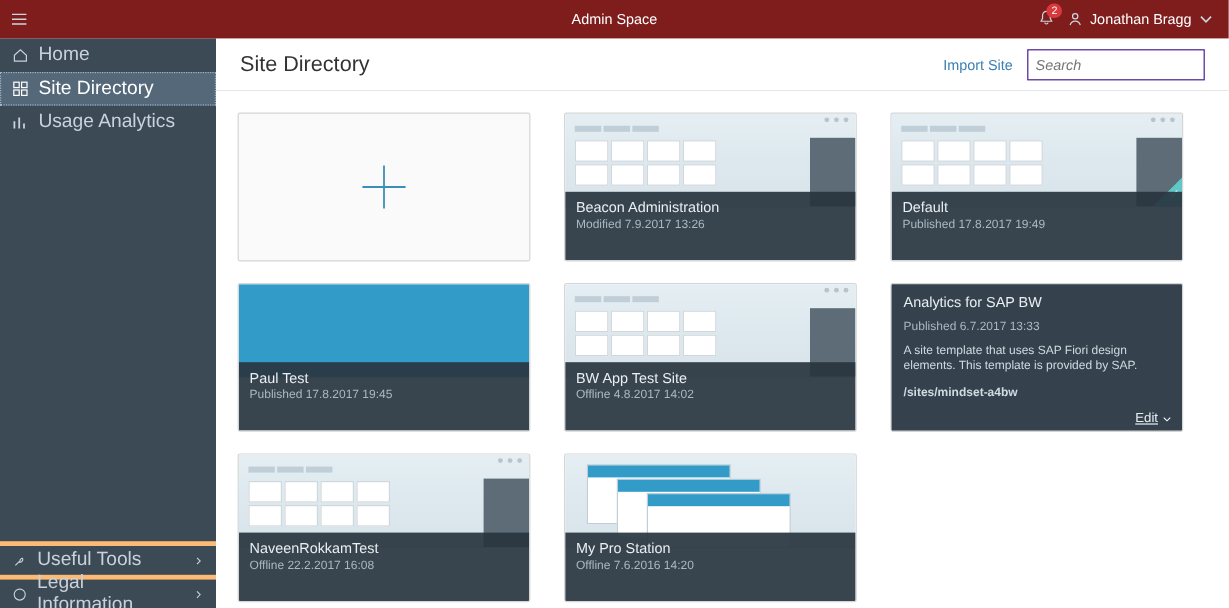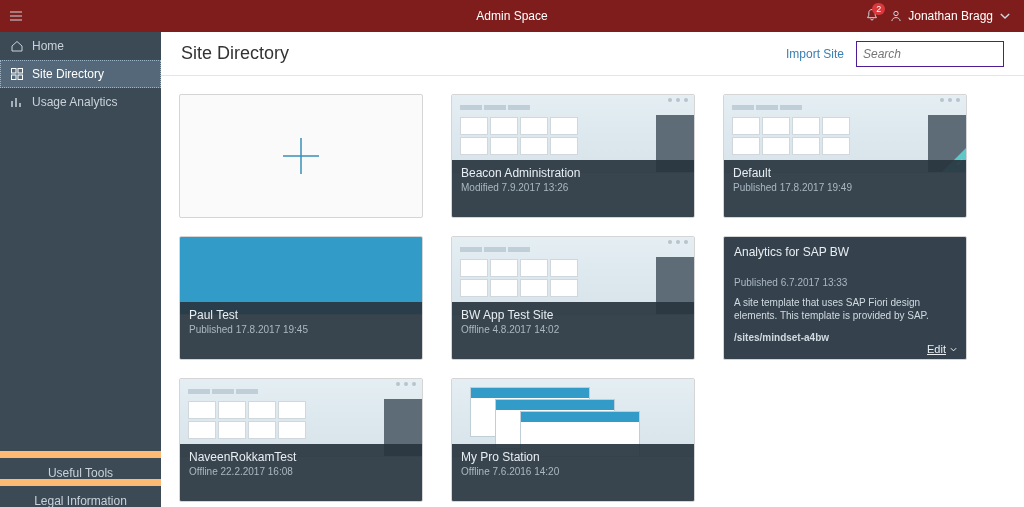--- a/index.html
+++ b/index.html
@@ -11,26 +11,26 @@
 .topbar-title { position:absolute; left:50%; transform:translateX(-50%); }
 .topbar-right { margin-left:auto; display:flex; align-items:center; gap:10px; padding-right:12px; }
 .bell-wrap { position:relative; cursor:pointer; }
 .bell-wrap svg { width:14px; height:14px; }
 .badge { position:absolute; top:-5px; right:-6px; background:#d9383c; color:#fff; font-size:9px; border-radius:8px; padding:0 4px; line-height:12px; min-width:12px; text-align:center; }
 .user { display:flex; align-items:center; gap:5px; cursor:pointer; }
 .user svg { width:14px; height:14px; }
 .chev-sm { width:9px; height:9px; }
 
 .shell { display:flex; height:calc(100% - 32px); }
-.sidebar { width:161px; background:#3c4a56; color:#c9d2da; display:flex; flex-direction:column; font-size:12px; }
+.sidebar { width:180px; background:#3c4a56; color:#c9d2da; display:flex; flex-direction:column; font-size:16px; }
 .nav-item { height:28px; display:flex; align-items:center; gap:8px; padding:0 10px; cursor:pointer; position:relative; }
 .nav-item.active { background:#54687a; color:#fff; outline:1px dotted #9db5c9; outline-offset:-1px; }
 .nav-item svg { width:14px; height:14px; flex-shrink:0; }
 .nav-foot { margin-top:auto; }
-.foot-item { height:28px; display:flex; align-items:center; gap:8px; padding:0 10px; cursor:pointer; border-top:7px solid #fdba74;flex-direction:column; }
+.foot-item { height:28px; display:flex; align-items:center; gap:8px; padding:0 10px; cursor:pointer; border-top:4px solid #fdba74; }
 .foot-item svg:first-child { width:13px; height:13px; }
 .foot-item .chev { margin-left:auto; width:9px; height:9px; }
 
 .main { flex:1; display:flex; flex-direction:column; background:#fff; overflow:hidden; }
 .page-head { height:44px; display:flex; align-items:center; padding:0 20px; border-bottom:1px solid #e5e5e5; gap:14px; }
 .page-title { font-size:18px; font-weight:400; color:#333; }
 .head-right { margin-left:auto; display:flex; align-items:center; gap:12px; }
 .import-link { color:#3a7fb3; font-size:12px; cursor:pointer; }
 .search-box { display:flex; align-items:center; border:1px solid #4c1d95; height:26px; width:148px; padding:0 6px; }
 .search-box input { border:none; outline:none; font-size:12px; flex:1; font-style:italic; color:#666; background:transparent; }
@@ -60,21 +60,21 @@
 .thumb .stack .win.w3 { left:50px; top:24px; }
 .thumb .def-badge { position:absolute; right:0; bottom:0; width:0; height:0; border-left:24px solid transparent; border-bottom:24px solid #5fc7c7; }
 .thumb .def-check { position:absolute; right:2px; bottom:4px; color:#fff; font-size:10px; }
 
 .caption { position:absolute; left:0; right:0; bottom:0; background:rgba(40,53,63,0.92); color:#e8eef2; padding:6px 9px; height:57px; }
 .caption .t1 { font-size:12px; white-space:nowrap; overflow:hidden; text-overflow:ellipsis; }
 .caption .t2 { font-size:10px; color:#aab8c2; margin-top:2px; }
 
 .card.dark { background:#35424d; color:#e8eef2; height:124px; padding:8px 10px; }
 .card.dark .d-title { font-size:12px; }
-.card.dark .d-sub { font-size:10px; color:#aab8c2; margin-top:18px; }
+.card.dark .d-sub { font-size:10px; color:#aab8c2; margin-top:8px; }
 .card.dark .d-desc { font-size:10px; color:#d0dae1; margin-top:8px; line-height:1.3; }
 .card.dark .d-path { font-size:10px; color:#d0dae1; margin-top:10px; font-weight:bold; }
 .card.dark .d-edit { position:absolute; right:8px; bottom:4px; font-size:11px; text-decoration:underline; display:flex; align-items:center; gap:3px; cursor:pointer; }
 </style>
 </head>
 <body>
 
 <div class="topbar">
   <div class="hamburger">
     <svg viewBox="0 0 14 14">

